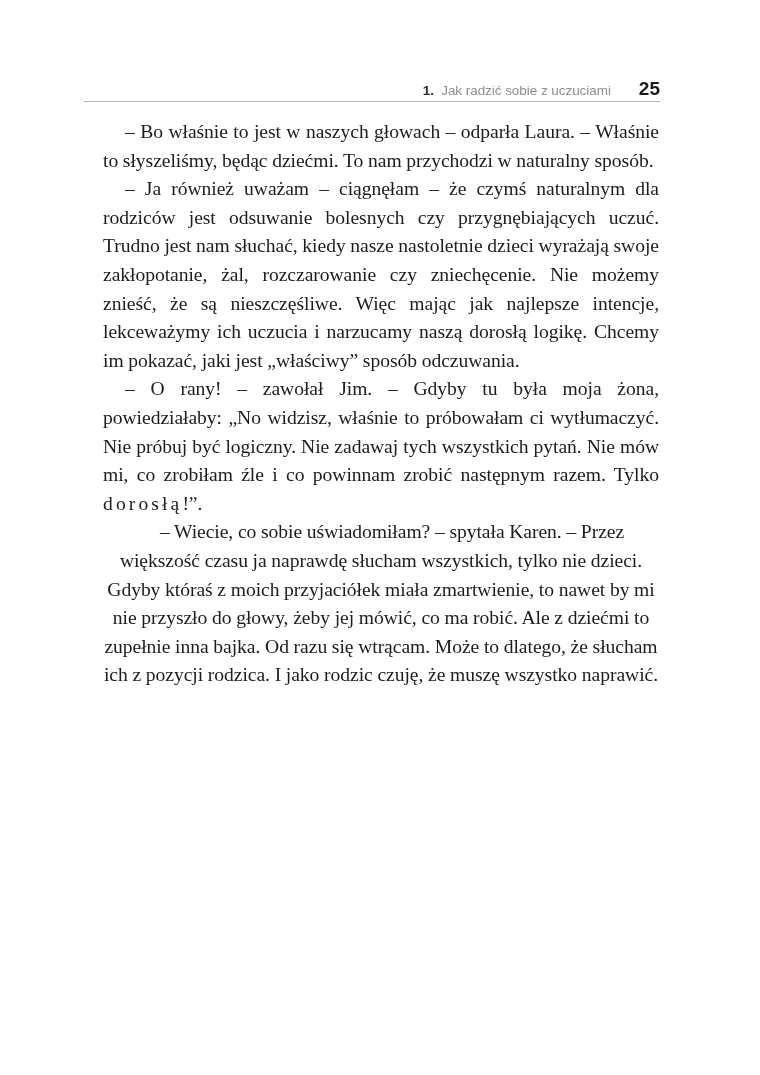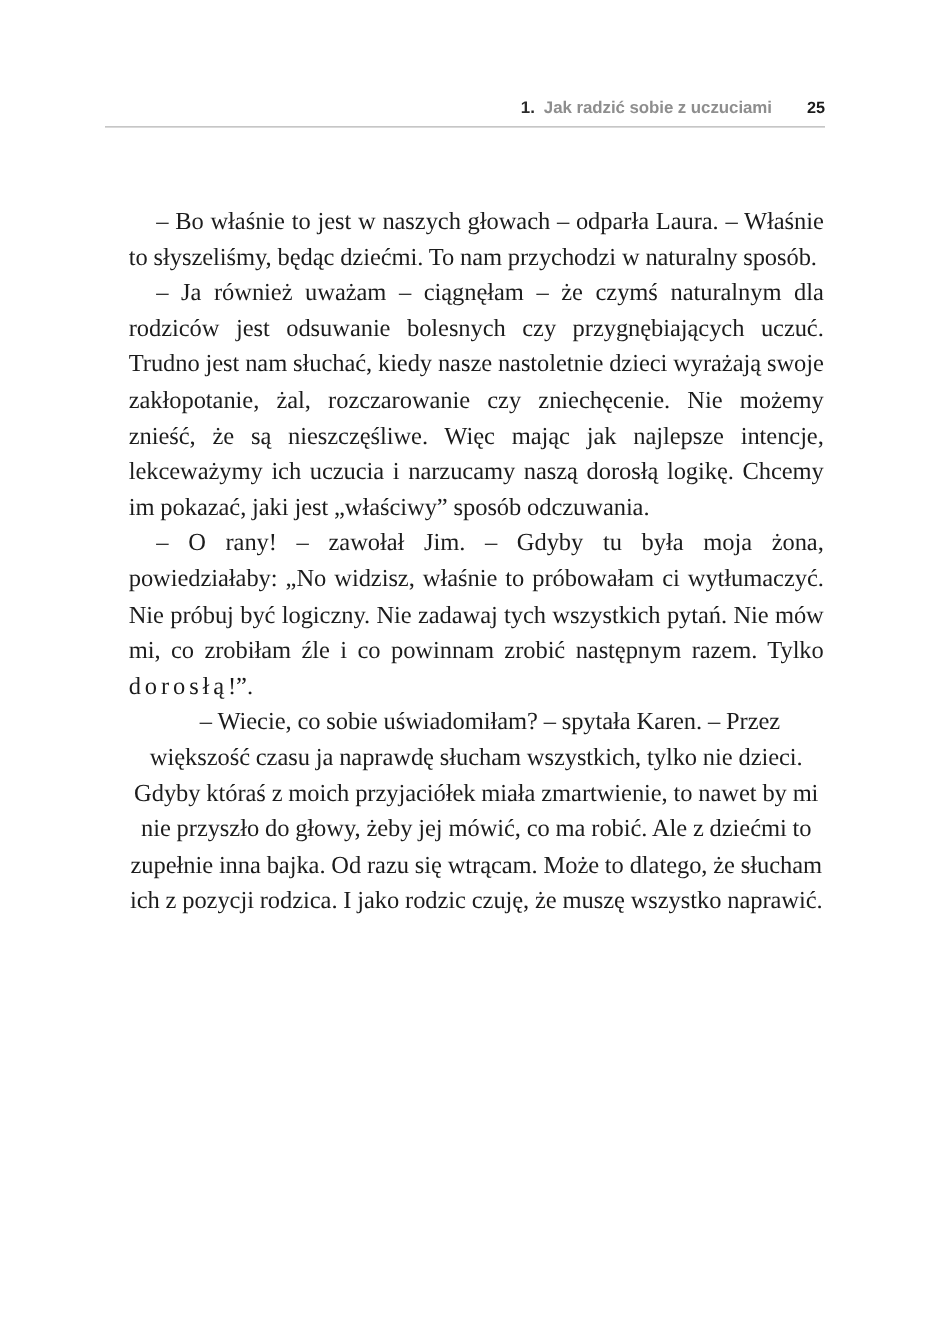--- a/index.html
+++ b/index.html
@@ -39,48 +39,47 @@
   .rh-chapter-num {
     font-family: "Liberation Sans", "DejaVu Sans", sans-serif;
     font-weight: bold;
     font-size: 13.5px;
     color: #2b2b2b;
     letter-spacing: 0.1px;
     margin-right: 7px;
   }
   .rh-title {
     font-family: "Liberation Sans", "DejaVu Sans", sans-serif;
-    font-weight: bold;
+    font-weight: normal;
     font-size: 13.5px;
     color: #8e8e8e;
     letter-spacing: -0.05px;
   }
   .rh-page-number {
     font-family: "Liberation Sans", "DejaVu Sans", sans-serif;
     font-weight: bold;
-    font-size: 13px;
+    font-size: 19px;
     color: #1a1a1a;
     margin-left: 28px;
   }
   .head-rule {
     position: absolute;
     left: 84px;
     top: 101px;
     width: 576px;
     height: 1px;
     background: #b4b4b4;
   }
 
   
   .text-block {
     position: absolute;
     left: 103px;
     top: 118px;
     width: 556px;
-    margin-top: 46px;
   }
   p.para {
     margin: 0;
     font-size: 19.6px;
     line-height: 28.6px;
     text-align: justify;
     text-justify: inter-word;
     text-indent: 22px;
     word-spacing: -0.15px;
     letter-spacing: -0.05px;

